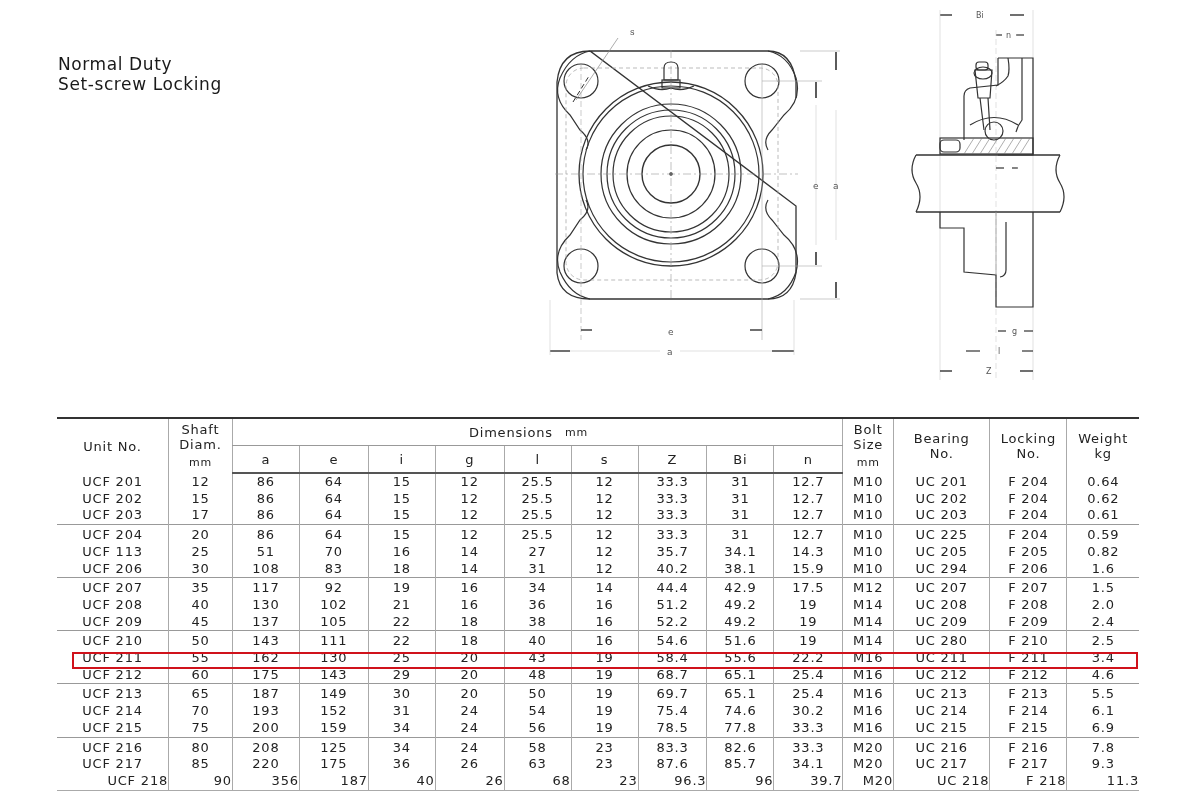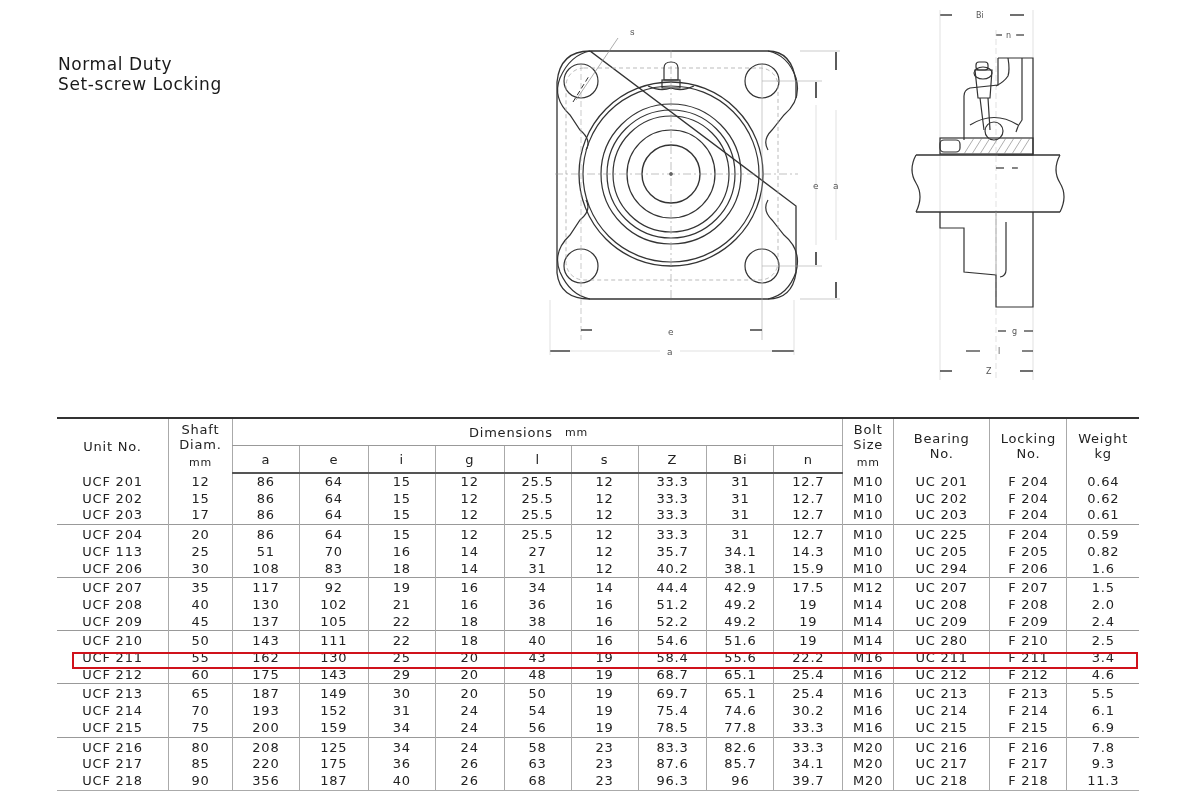--- a/index.html
+++ b/index.html
@@ -13,21 +13,21 @@
   .tbl-wrap { position:absolute; left:57px; top:417px; width:1082px; }
   table.spec { border-collapse:collapse; width:1082px; table-layout:fixed; font-size:13px; letter-spacing:0.8px; }
   table.spec th { font-weight:400; font-size:13px; line-height:15px; padding:0; color:#222; }
   table.spec thead tr.h1 th { border-top:2px solid #333; }
   table.spec thead tr.h1 th.dims { height:26px; border-bottom:1px solid #999; text-align:center;padding-left:35px; }
   table.spec thead tr.h2 th { height:26px; border-bottom:2px solid #555; }
   table.spec td { padding:0; height:16.7px; line-height:16.7px; text-align:center; color:#222; white-space:nowrap; }
   .vl { border-left:1px solid #aaa; }
   tr.group-start td { border-top:1px solid #999; }
   tr.group-start td { padding-top:2px; }
-  tbody tr:last-child td { border-bottom:1px solid #aaa; }
+  tbody tr:last-child td { border-bottom:1px solid #aaa;text-align:right; }
   td.unit { text-align:left; padding-left:24px; }
   td.left { text-align:left; padding-left:12px; }
   .hl-box { position:absolute; left:72px; top:652px; width:1066px; height:17px; border:2px solid #d0121b; box-sizing:border-box; pointer-events:none; }
 </style>
 </head>
 <body>
 
 <div class="title-block">
   <div class="subtitle">Normal Duty</div>
   <div class="subtitle">Set-screw Locking</div>

